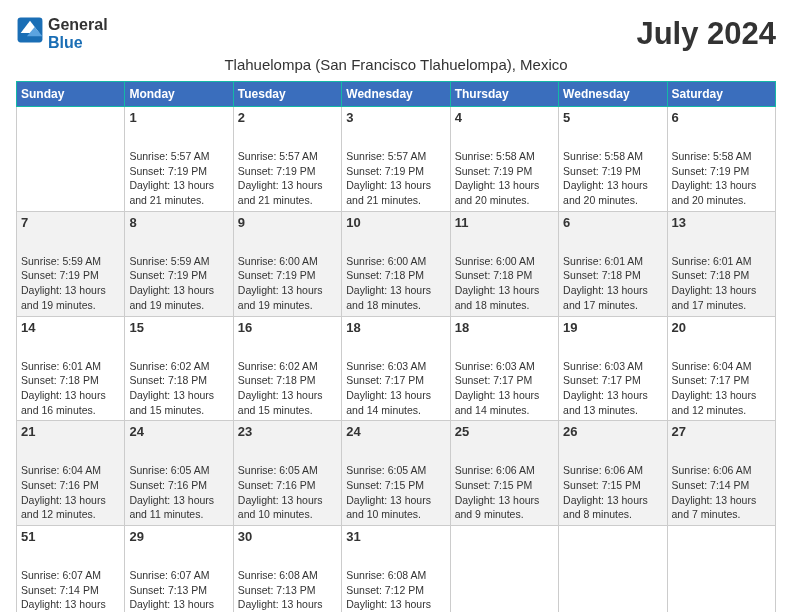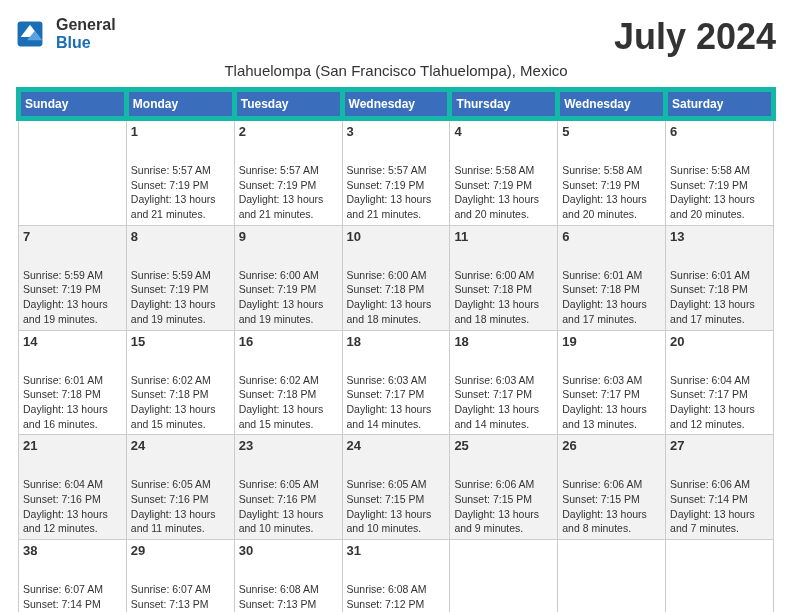--- a/index.html
+++ b/index.html
@@ -11,29 +11,29 @@
       padding: 16px;
     }
     .header-area {
       display: flex;
       align-items: flex-start;
       justify-content: space-between;
       margin-bottom: 4px;
     }
     .logo {
       display: flex;
-      align-items: center;
-      gap: 12px;
+      align-items: flex-start;
+      gap: 4px;
     }
     .logo-icon {
       width: 28px;
       height: 28px;
     }
     .month-title {
-      font-size: 36px;
+      font-size: 31px;
       font-weight: bold;
       color: #333;
       text-align: right;
     }
     .location-title {
       text-align: center;
       font-size: 15px;
       font-weight: normal;
       color: #333;
       margin-bottom: 8px;
@@ -42,21 +42,21 @@
       width: 100%;
       border-collapse: collapse;
       font-size: 11px;
     }
     .calendar th {
       background: #3a6ebd;
       color: #fff;
       padding: 5px 4px;
       text-align: left;
       font-size: 12px;
-      border: 5px solid #14b8a6;
+      border: 1px solid #14b8a6;
     }
     .calendar td {
       border: 1px solid #ccc;
       vertical-align: top;
       padding: 3px 4px;
       width: calc(100% / 7);
       min-height: 70px;
       height: 80px;
     }
     .cell-date {
@@ -308,21 +308,21 @@
         <td>
           <span class="cell-date">27</span>
           <div class="cell-info" style="white-space: pre-line;">Sunrise: 6:06 AM
 Sunset: 7:14 PM
 Daylight: 13 hours
 and 7 minutes.</div>
         </td>
       </tr>
       <tr class="row-white">
         <td>
-          <span class="cell-date">38</span>
+          <span class="cell-date">51</span>
           <div class="cell-info" style="white-space: pre-line;">Sunrise: 6:07 AM
 Sunset: 7:14 PM
 Daylight: 13 hours
 and 6 minutes.</div>
         </td>
         <td>
           <span class="cell-date">29</span>
           <div class="cell-info" style="white-space: pre-line;">Sunrise: 6:07 AM
 Sunset: 7:13 PM
 Daylight: 13 hours

